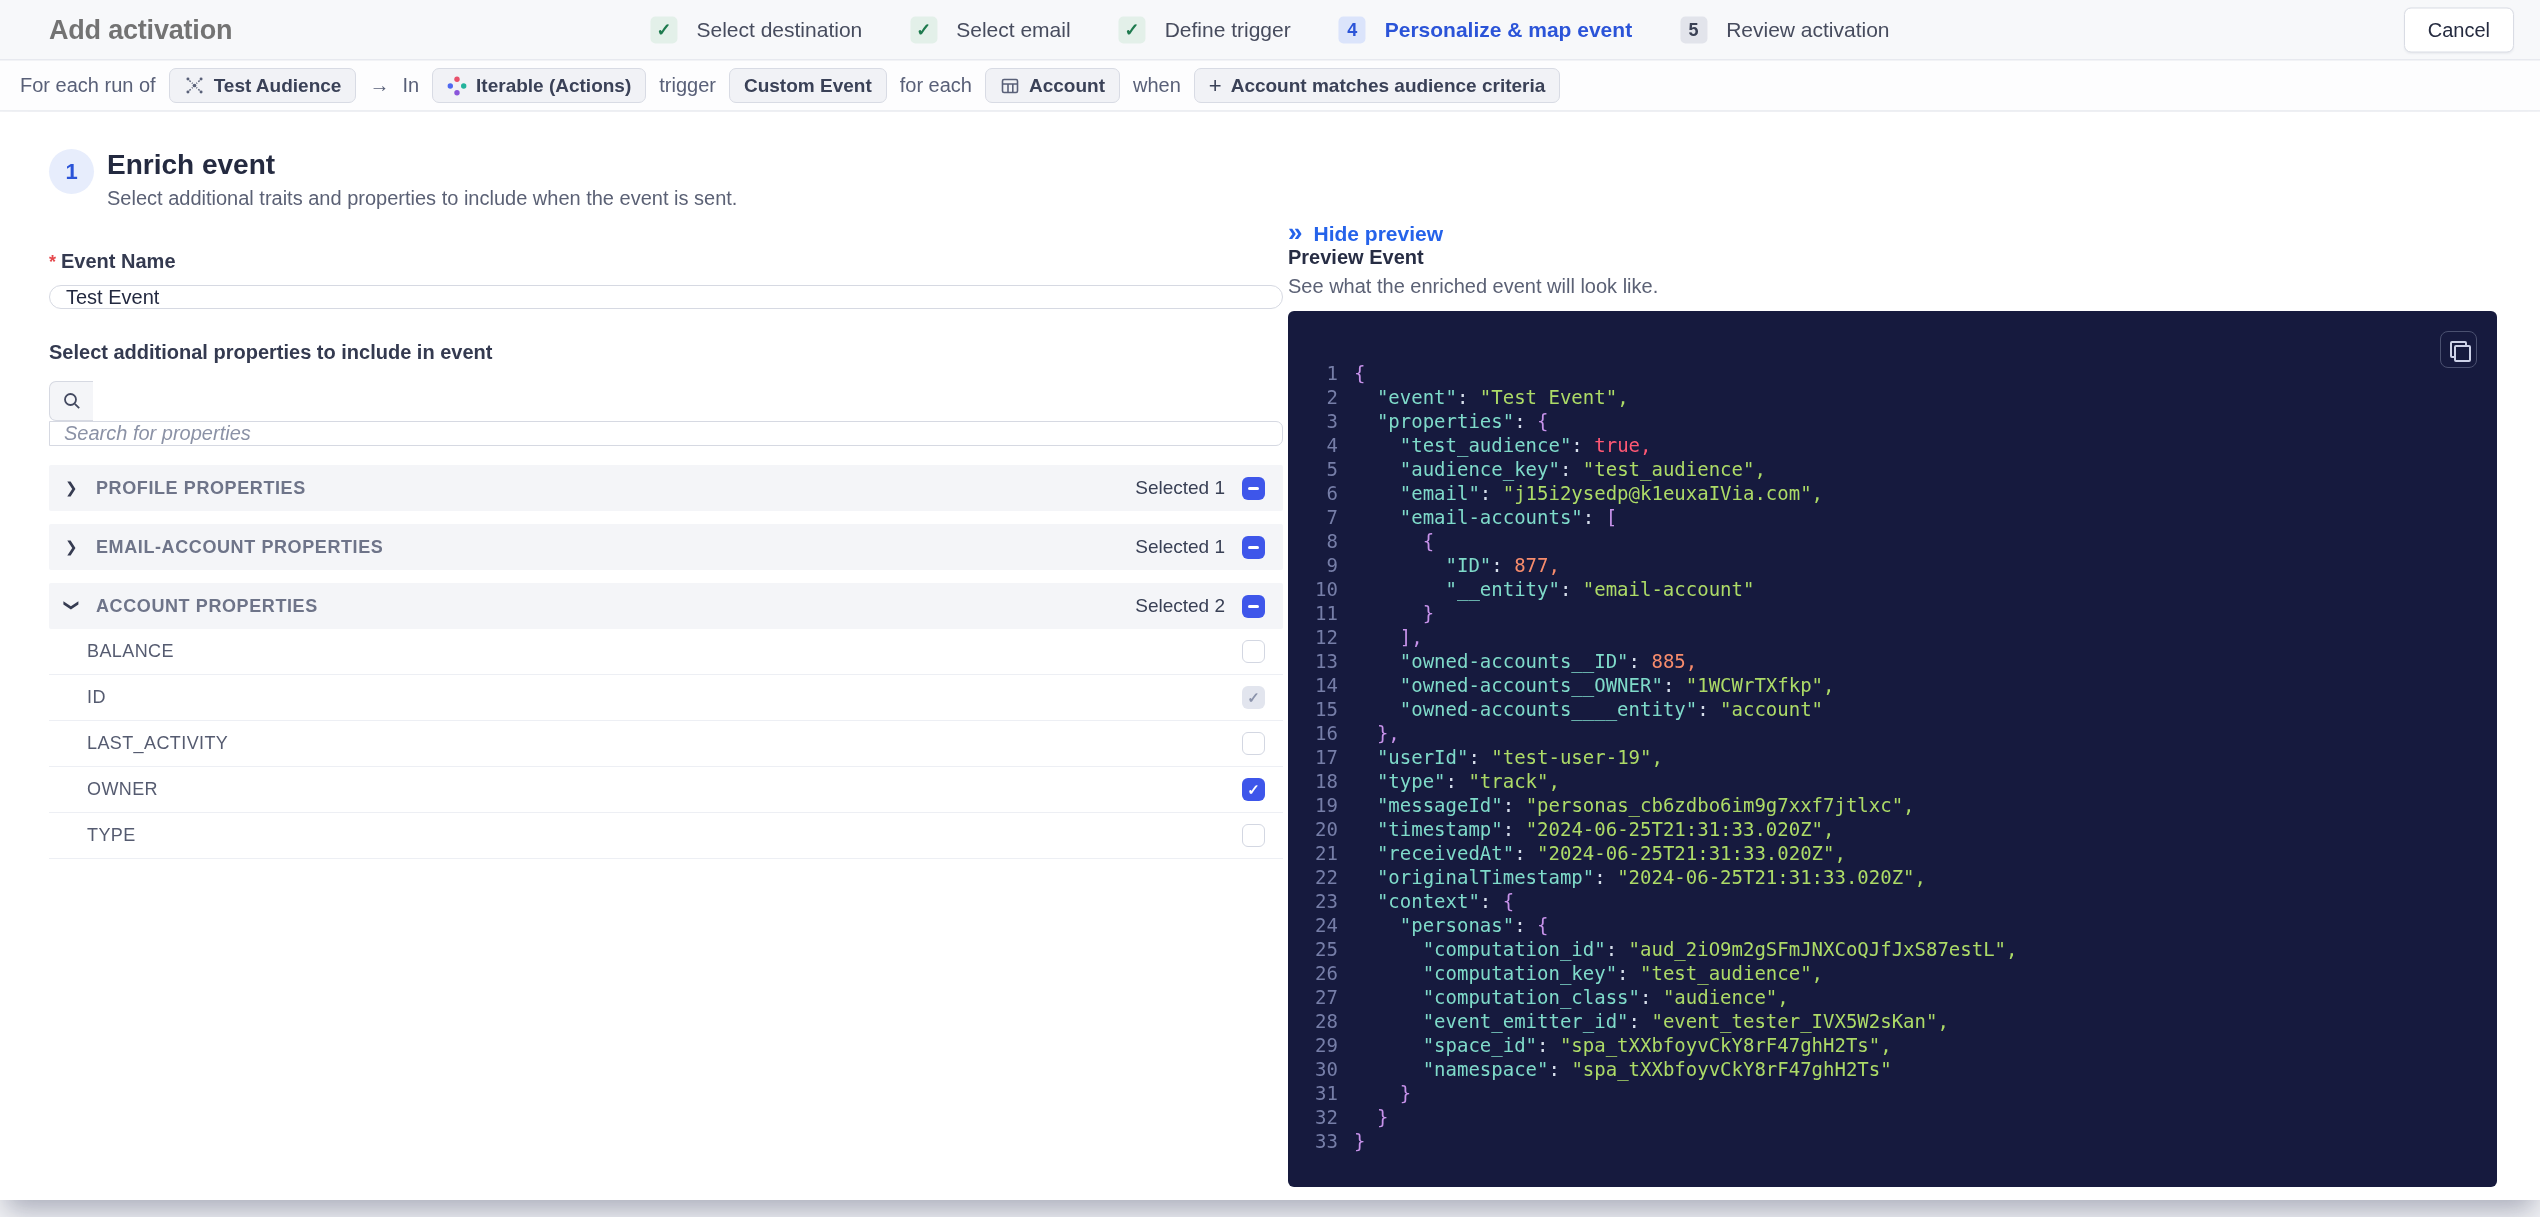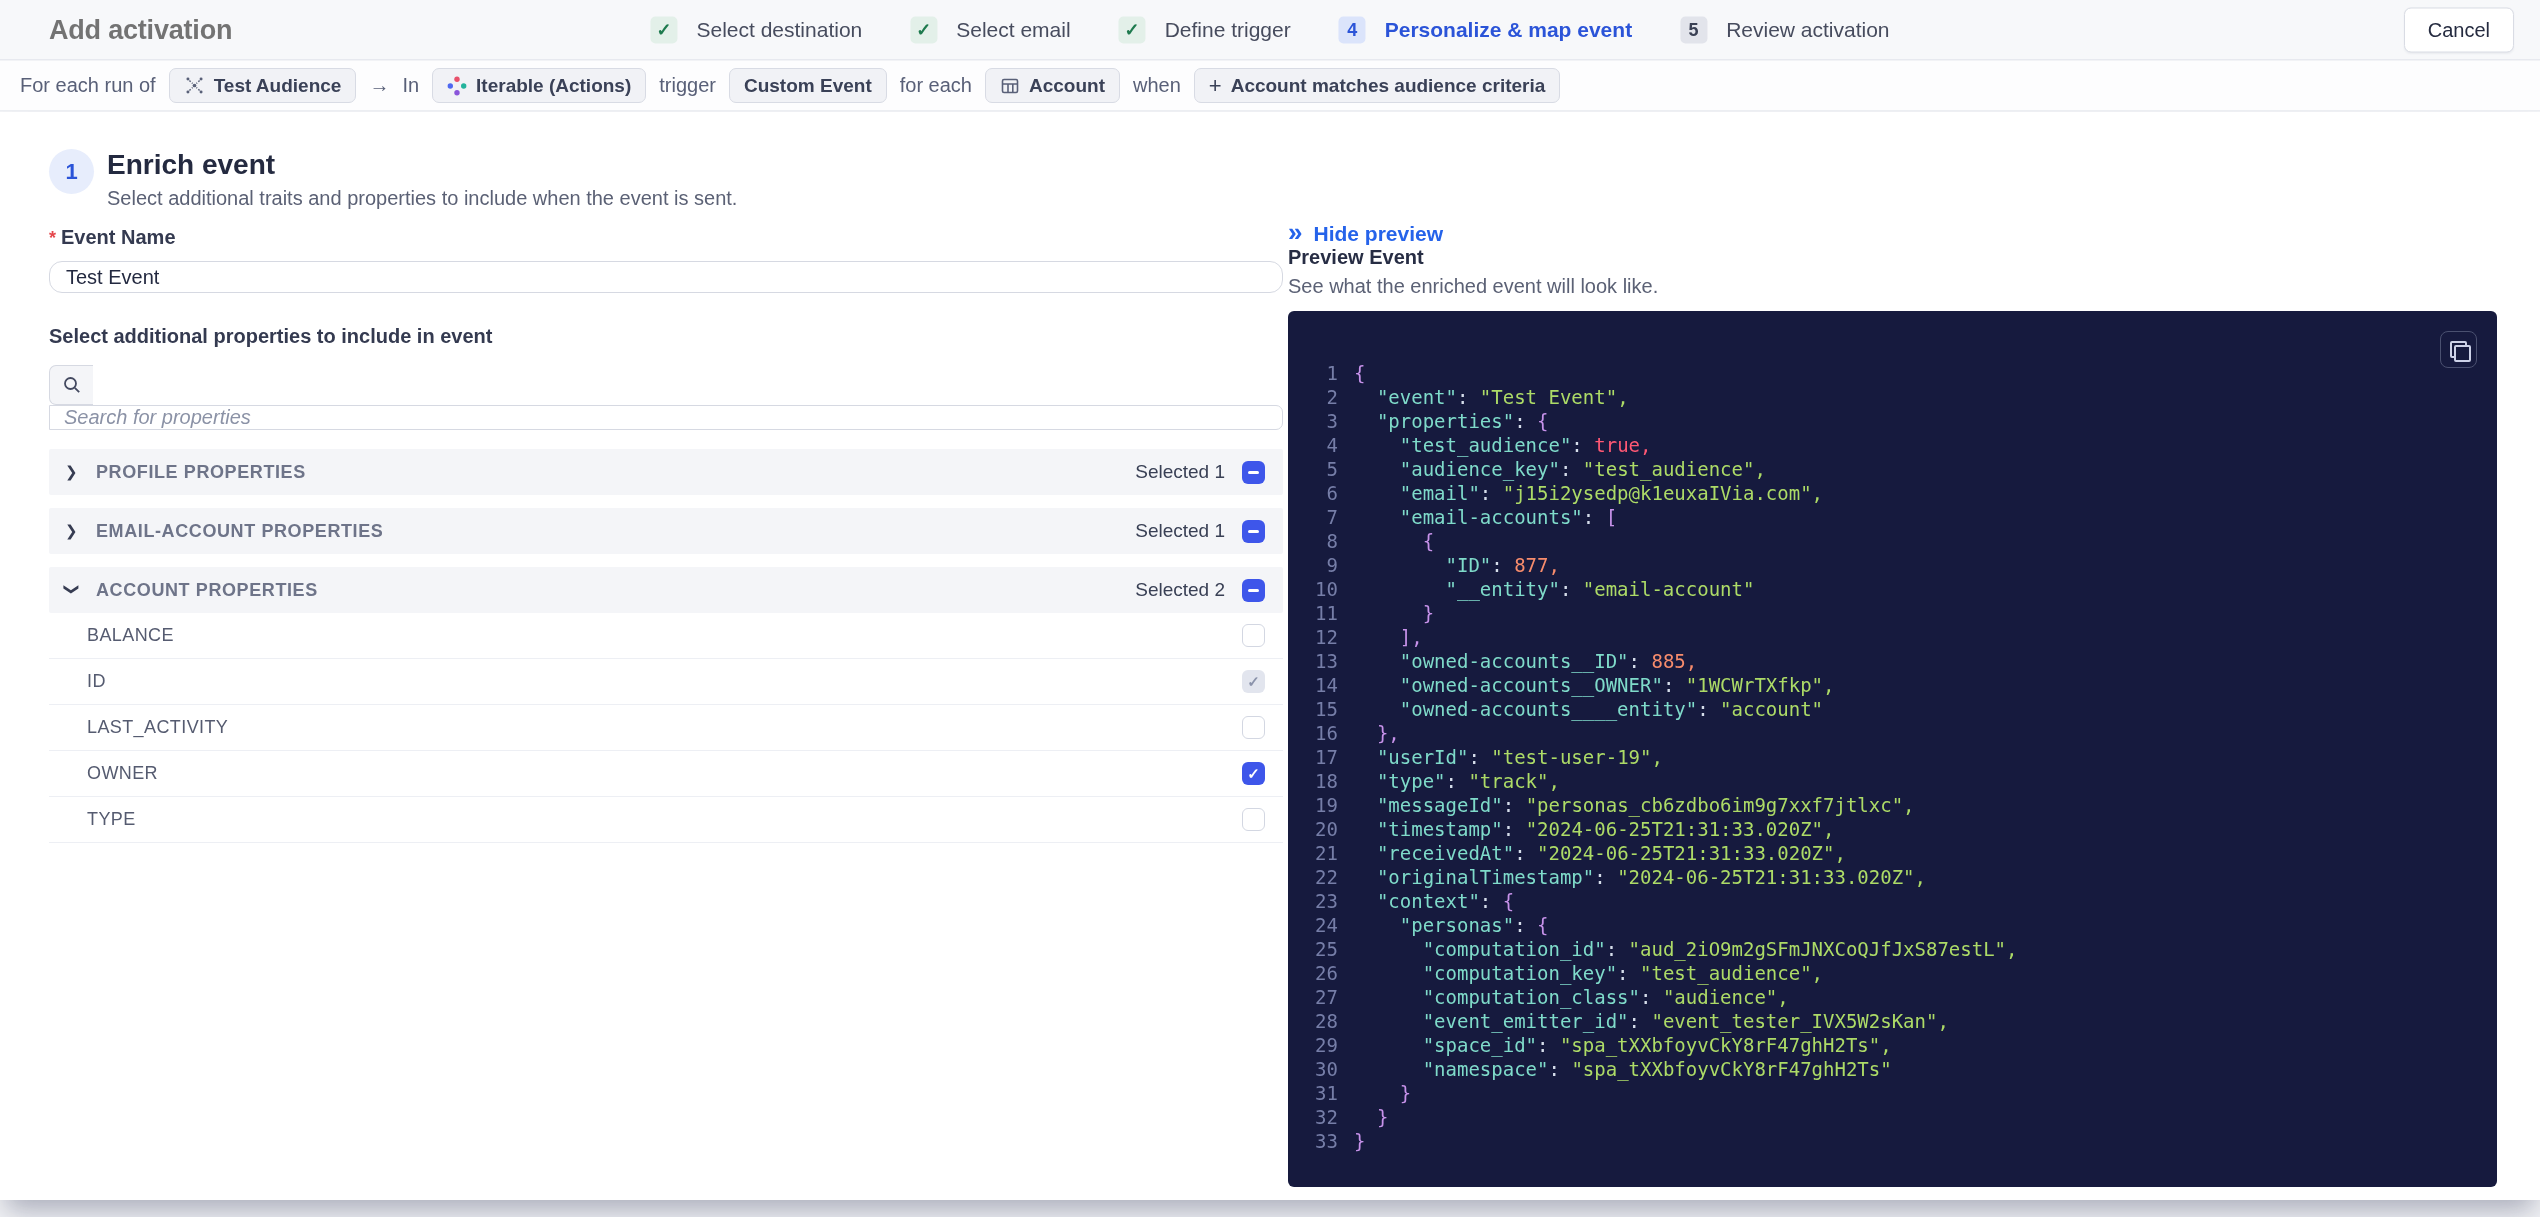--- a/index.html
+++ b/index.html
@@ -43,23 +43,23 @@
     background:#ffffff; box-shadow:0 16px 26px -6px rgba(35,40,75,0.35); }
 
   
   .left-col { position:absolute; left:49px; top:0; width:1234px; }
   .enrich-head { display:flex; margin-top:37px; gap:13px; }
   .step-circle { width:45px; height:45px; border-radius:50%; background:#e7edfc;
     color:#2b54d8; font-size:22px; font-weight:700; display:flex; align-items:center;
     justify-content:center; flex:none; }
   .enrich-title { font-size:28px; font-weight:700; color:#242a40; }
   .enrich-subtitle { font-size:20px; color:#5b6175; margin-top:6px; }
-  .field-label { margin-top:16px; font-size:20px; font-weight:700; color:#343a50; }
+  .field-label { margin-top:40px; font-size:20px; font-weight:700; color:#343a50; }
   .req-mark { color:#e5484d; margin-right:5px; font-size:18px; }
-  .text-input { margin-top:12px; width:1234px; height:32px; border:1.5px solid #d6d9e2;
+  .text-input { margin-top:12px; width:1234px; height:24px; border:1.5px solid #d6d9e2;
     border-radius:13px; padding:0 16px; font-family:"Liberation Sans",sans-serif;
     font-size:20px; color:#232940; background:#fff; outline:none; }
   .props-label { margin-top:32px; font-size:20px; font-weight:700; color:#343a50; }
   .search-row { margin-top:17px; display:flex; width:1234px;flex-direction:column; }
   .search-iconbox { width:44px; height:40px; background:#f4f5f8; border:1.5px solid #d6d9e2;
     border-right:none; border-radius:7px 0 0 7px; display:flex; align-items:center;
     justify-content:center; }
   .search-input { flex:1; height:40px; border:1.5px solid #d6d9e2; border-radius:0 7px 7px 0;
     padding:0 14px; font-family:"Liberation Sans",sans-serif; font-size:20px; color:#232940;
     font-style:italic; outline:none; }

